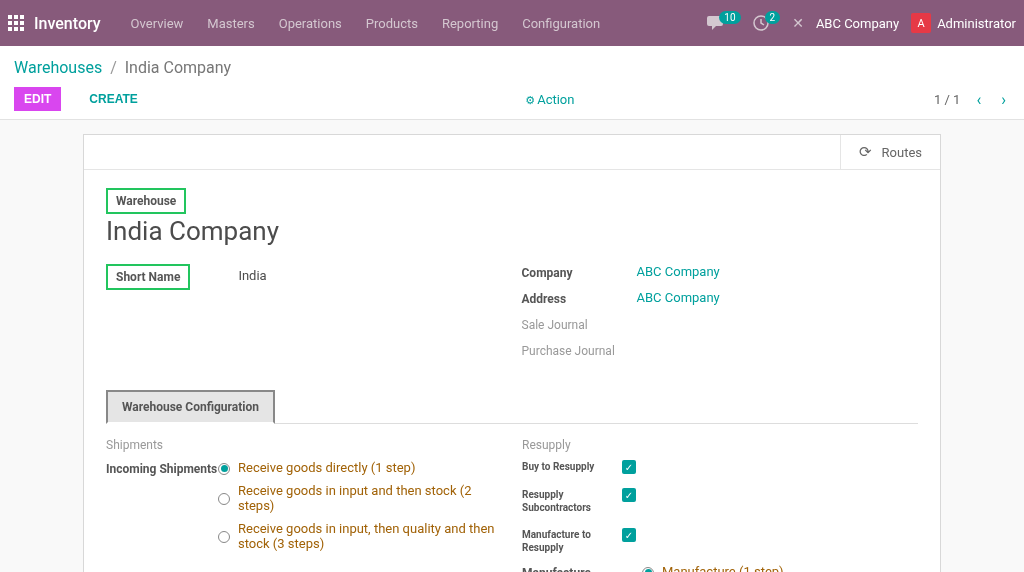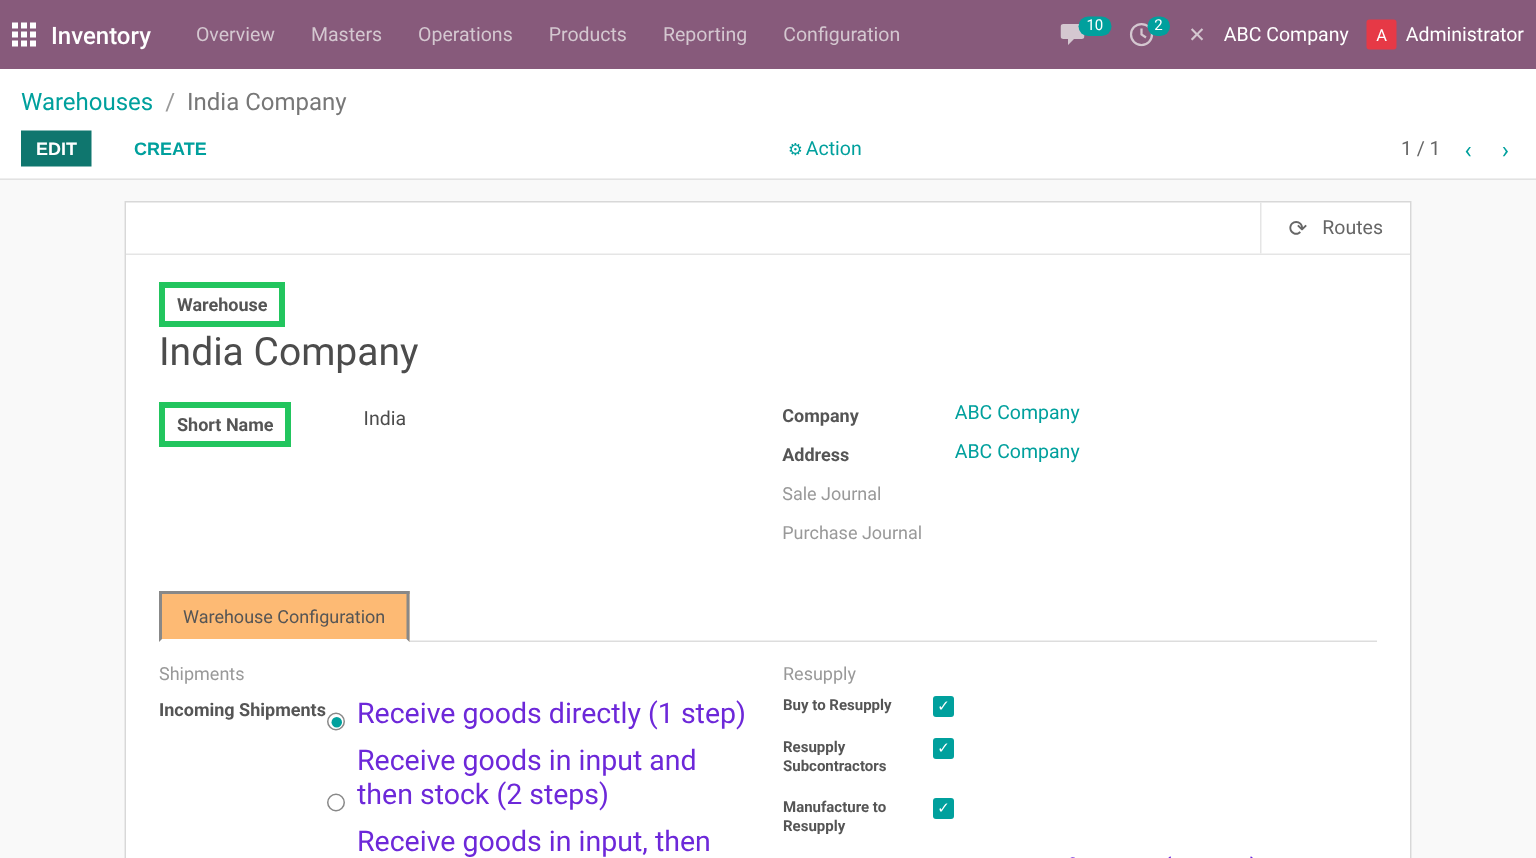--- a/index.html
+++ b/index.html
@@ -19,55 +19,55 @@
 .company-name { color: #fff; font-size: 13px; cursor: pointer; }
 .avatar { width: 20px; height: 20px; background: #e63946; color: #fff; border-radius: 2px; display: inline-flex; align-items: center; justify-content: center; font-size: 11px; }
 .username { color: #fff; font-size: 13px; }
 
 .breadcrumb-bar { background: #fff; padding: 12px 14px 0 14px; }
 .breadcrumb { font-size: 16px; margin-bottom: 10px; }
 .bc-link { color: #00a09d; }
 .bc-sep { color: #999; margin: 0 4px; }
 .bc-current { color: #777; }
 .action-row { display: flex; align-items: center; padding-bottom: 8px; }
-.btn-edit { background: #0f766e; color: #fff; border: none; padding: 5px 10px; font-size: 12px; font-weight: 600; cursor: pointer; }
+.btn-edit { background: #d946ef; color: #fff; border: none; padding: 5px 10px; font-size: 12px; font-weight: 600; cursor: pointer; }
 .btn-create { color: #00a09d; background: none; border: none; padding: 5px 28px; font-size: 12px; font-weight: 600; cursor: pointer; }
 .action-center { flex: 1; text-align: center; }
 .action-link { color: #00a09d; font-size: 13px; cursor: pointer; }
 .gear-sm { color: #00a09d; font-size: 11px; margin-right: 2px; }
 .pager { font-size: 13px; color: #666; display: flex; align-items: center; gap: 12px; }
 .pager-arrow { color: #00a09d; font-size: 16px; cursor: pointer; padding: 0 4px; }
 
 .main-area { padding: 14px 0; background: #f9f9f9; border-top: 1px solid #e2e2e2; }
 .sheet { background: #fff; border: 1px solid #d8d8d8; margin: 0 auto; width: 858px; position: relative; }
 .button-box { display: flex; justify-content: flex-end; border-bottom: 1px solid #e5e5e5; }
 .stat-btn { border-left: 1px solid #e5e5e5; padding: 8px 18px; display: flex; align-items: center; gap: 10px; cursor: pointer; color: #666; font-size: 13px; }
 .refresh-icon { font-size: 15px; color: #666; }
 
 .sheet-body { padding: 18px 22px 0 22px; }
-.field-box-label { display: inline-block; border: 4px solid #22c55e; padding: 4px 8px; font-weight: 700; font-size: 12px; color: #555; margin-bottom: 2px; }
+.field-box-label { display: inline-block; border: 2px solid #22c55e; padding: 4px 8px; font-weight: 700; font-size: 12px; color: #555; margin-bottom: 2px; }
 .wh-name { font-size: 26px; color: #4c4c4c; margin-bottom: 18px; }
 .two-col { display: flex; gap: 19px; }
 .col { flex: 1; }
 .row-field { display: flex; margin-bottom: 10px; }
 .lbl { width: 115px; font-weight: 700; color: #555; font-size: 12px; padding-top: 2px; }
 .lbl-muted { width: 115px; color: #999; font-size: 12px; padding-top: 2px; }
 .val { font-size: 13px; color: #4c4c4c; }
 .val-link { color: #00a09d; font-size: 13px; cursor: pointer; }
 
 .tab-strip { margin-top: 22px; }
-.tab-active { display: inline-block; border: 2px solid #888; border-bottom: 2px solid #fff; background: #fdba74; padding: 8px 14px; font-size: 12px; font-weight: 400; color: #555; position: relative; z-index: 2; }
+.tab-active { display: inline-block; border: 2px solid #888; border-bottom: 2px solid #fff; background: #e5e5e5; padding: 8px 14px; font-size: 12px; font-weight: 700; color: #555; position: relative; z-index: 2; }
 .tab-line { border-top: 1px solid #ddd; margin-top: -1px; }
 
 .tab-content { padding: 14px 22px 22px 22px; display: flex; gap: 20px; }
 .section-title { color: #999; font-size: 12px; margin-bottom: 8px; }
 .cfg-row { display: flex; margin-bottom: 20px; }
 .cfg-label { width: 112px; font-weight: 700; font-size: 12px; color: #555; padding-top: 2px; }
 .cfg-opts { flex: 1; }
-.radio-row { display: flex; align-items: flex-end; gap: 8px; margin-bottom: 8px; font-size: 19px; color: #6d28d9; }
+.radio-row { display: flex; align-items: center; gap: 8px; margin-bottom: 8px; font-size: 13px; color: #a16207; }
 .radio { width: 12px; height: 12px; border: 1px solid #888; border-radius: 50%; margin-top: 2px; display: inline-flex; align-items: center; justify-content: center; flex-shrink: 0; }
 .radio.sel::after { content: ""; width: 7px; height: 7px; border-radius: 50%; background: #00a09d; }
 .chk-row { display: flex; margin-bottom: 14px; }
 .chk-label { width: 100px; font-weight: 700; font-size: 10px; color: #555; line-height: 1.3; }
 .chk-box { width: 14px; height: 14px; background: #00a09d; color: #fff; font-size: 10px; display: inline-flex; align-items: center; justify-content: center; border-radius: 2px; }
 </style>
 </head>
 <body>
 
 <div class="top-nav">

